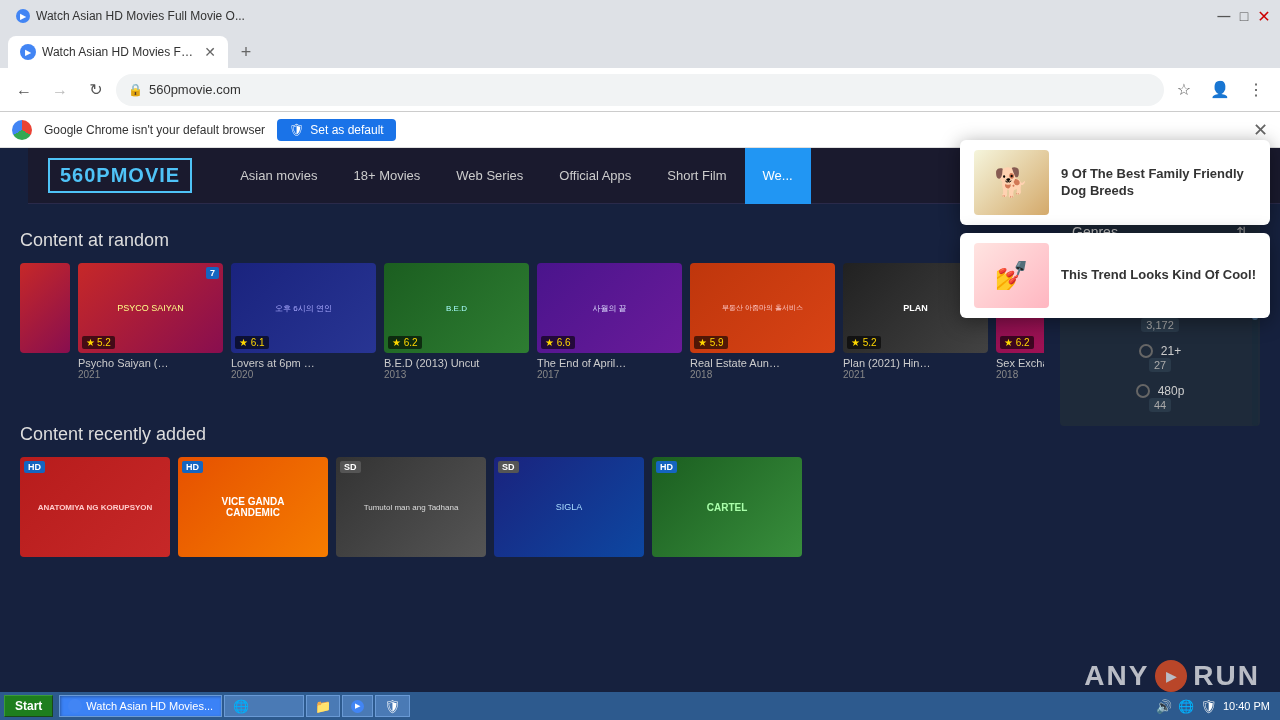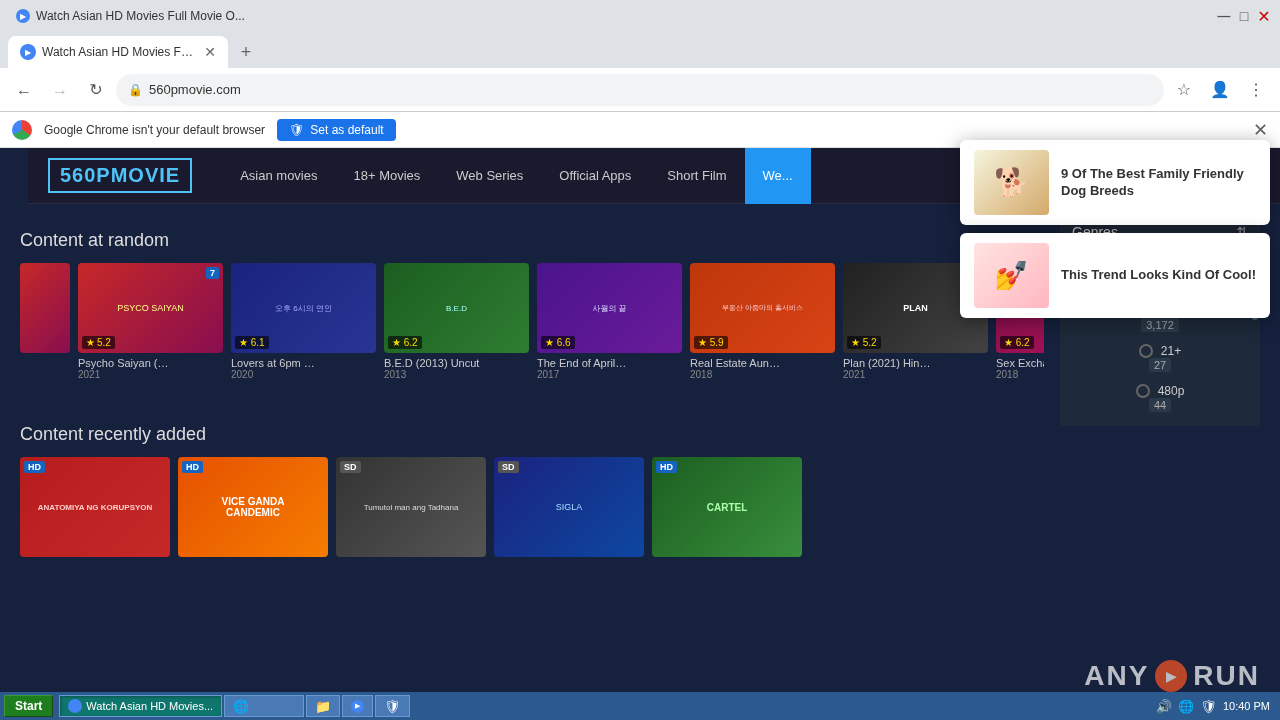--- a/index.html
+++ b/index.html
@@ -83,21 +83,21 @@
     
     .anyrun-watermark { position: fixed; bottom: 28px; right: 20px; display: flex; align-items: center; gap: 6px; opacity: 0.7; z-index: 500; }
     .anyrun-logo { color: #ffffff; font-size: 28px; font-weight: bold; letter-spacing: 2px; }
     .anyrun-play { width: 32px; height: 32px; background: #ff5722; border-radius: 50%; display: flex; align-items: center; justify-content: center; color: white; font-size: 14px; }
 
     
     .os-taskbar { position: fixed; bottom: 0; left: 0; right: 0; height: 28px; background: #2d5a8e; display: flex; align-items: center; padding: 0 4px; gap: 2px; z-index: 2000; }
     .start-btn { background: #1e7e1e; color: #fff; padding: 2px 10px; font-size: 12px; font-weight: bold; border: 1px outset #3a9a3a; cursor: pointer; height: 22px; display: flex; align-items: center; }
     .taskbar-items { display: flex; gap: 2px; flex: 1; margin: 0 4px; }
     .taskbar-item { background: #4a7ab5; border: 1px solid #6a9ad5; color: #fff; padding: 1px 8px; font-size: 11px; cursor: pointer; height: 22px; display: flex; align-items: center; gap: 4px; min-width: 80px; }
-    .taskbar-item.active-task { background: #0f766e; box-shadow: inset 1px 1px 3px rgba(0,0,0,0.3); }
+    .taskbar-item.active-task { background: #3b82f6; box-shadow: inset 1px 1px 3px rgba(0,0,0,0.3); }
     .taskbar-item-icon { width: 14px; height: 14px; border-radius: 50%; background: #4285f4; flex-shrink: 0; }
     .sys-tray { display: flex; align-items: center; gap: 6px; margin-left: auto; padding: 0 6px; font-size: 11px; color: #fff; }
     .tray-icon { font-size: 13px; }
     .tray-time { font-size: 11px; color: #fff; white-space: nowrap; }
 
     
     .thumb-psyco { background: linear-gradient(135deg, #c62828, #880e4f); }
     .thumb-lovers { background: linear-gradient(135deg, #1a237e, #283593); }
     .thumb-bed { background: linear-gradient(135deg, #1b5e20, #2e7d32); }
     .thumb-end { background: linear-gradient(135deg, #4a148c, #6a1b9a); }

